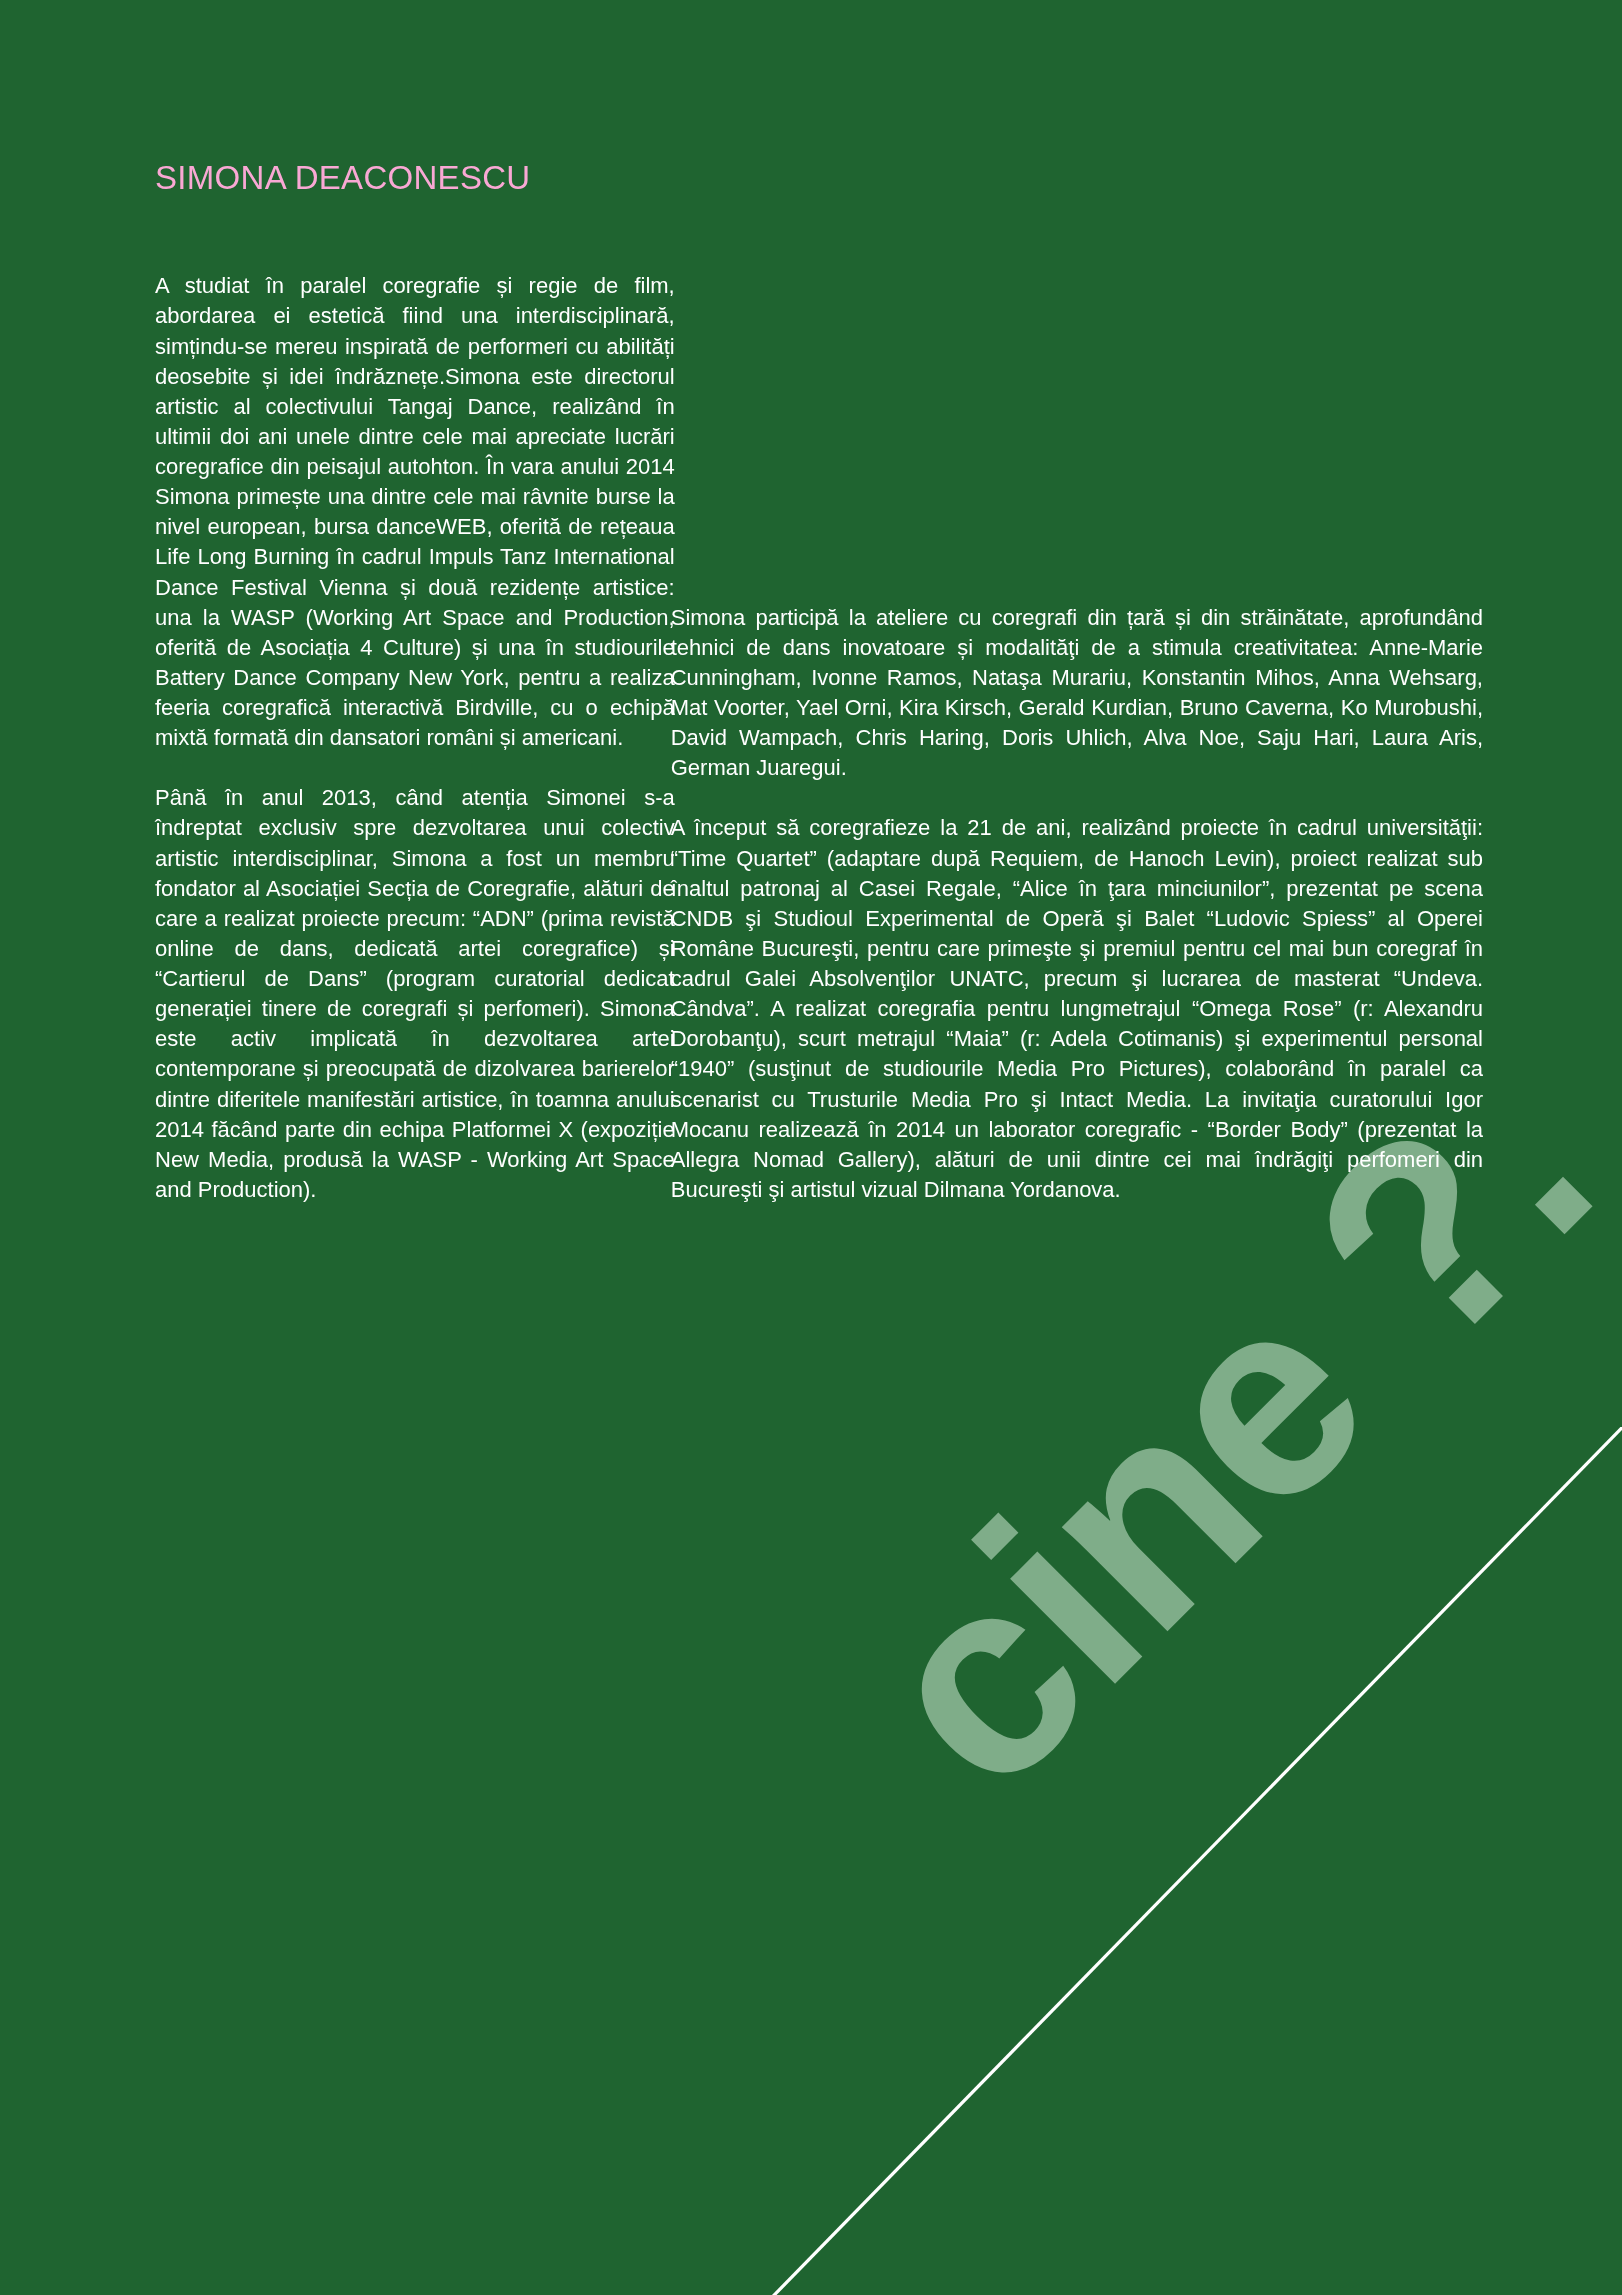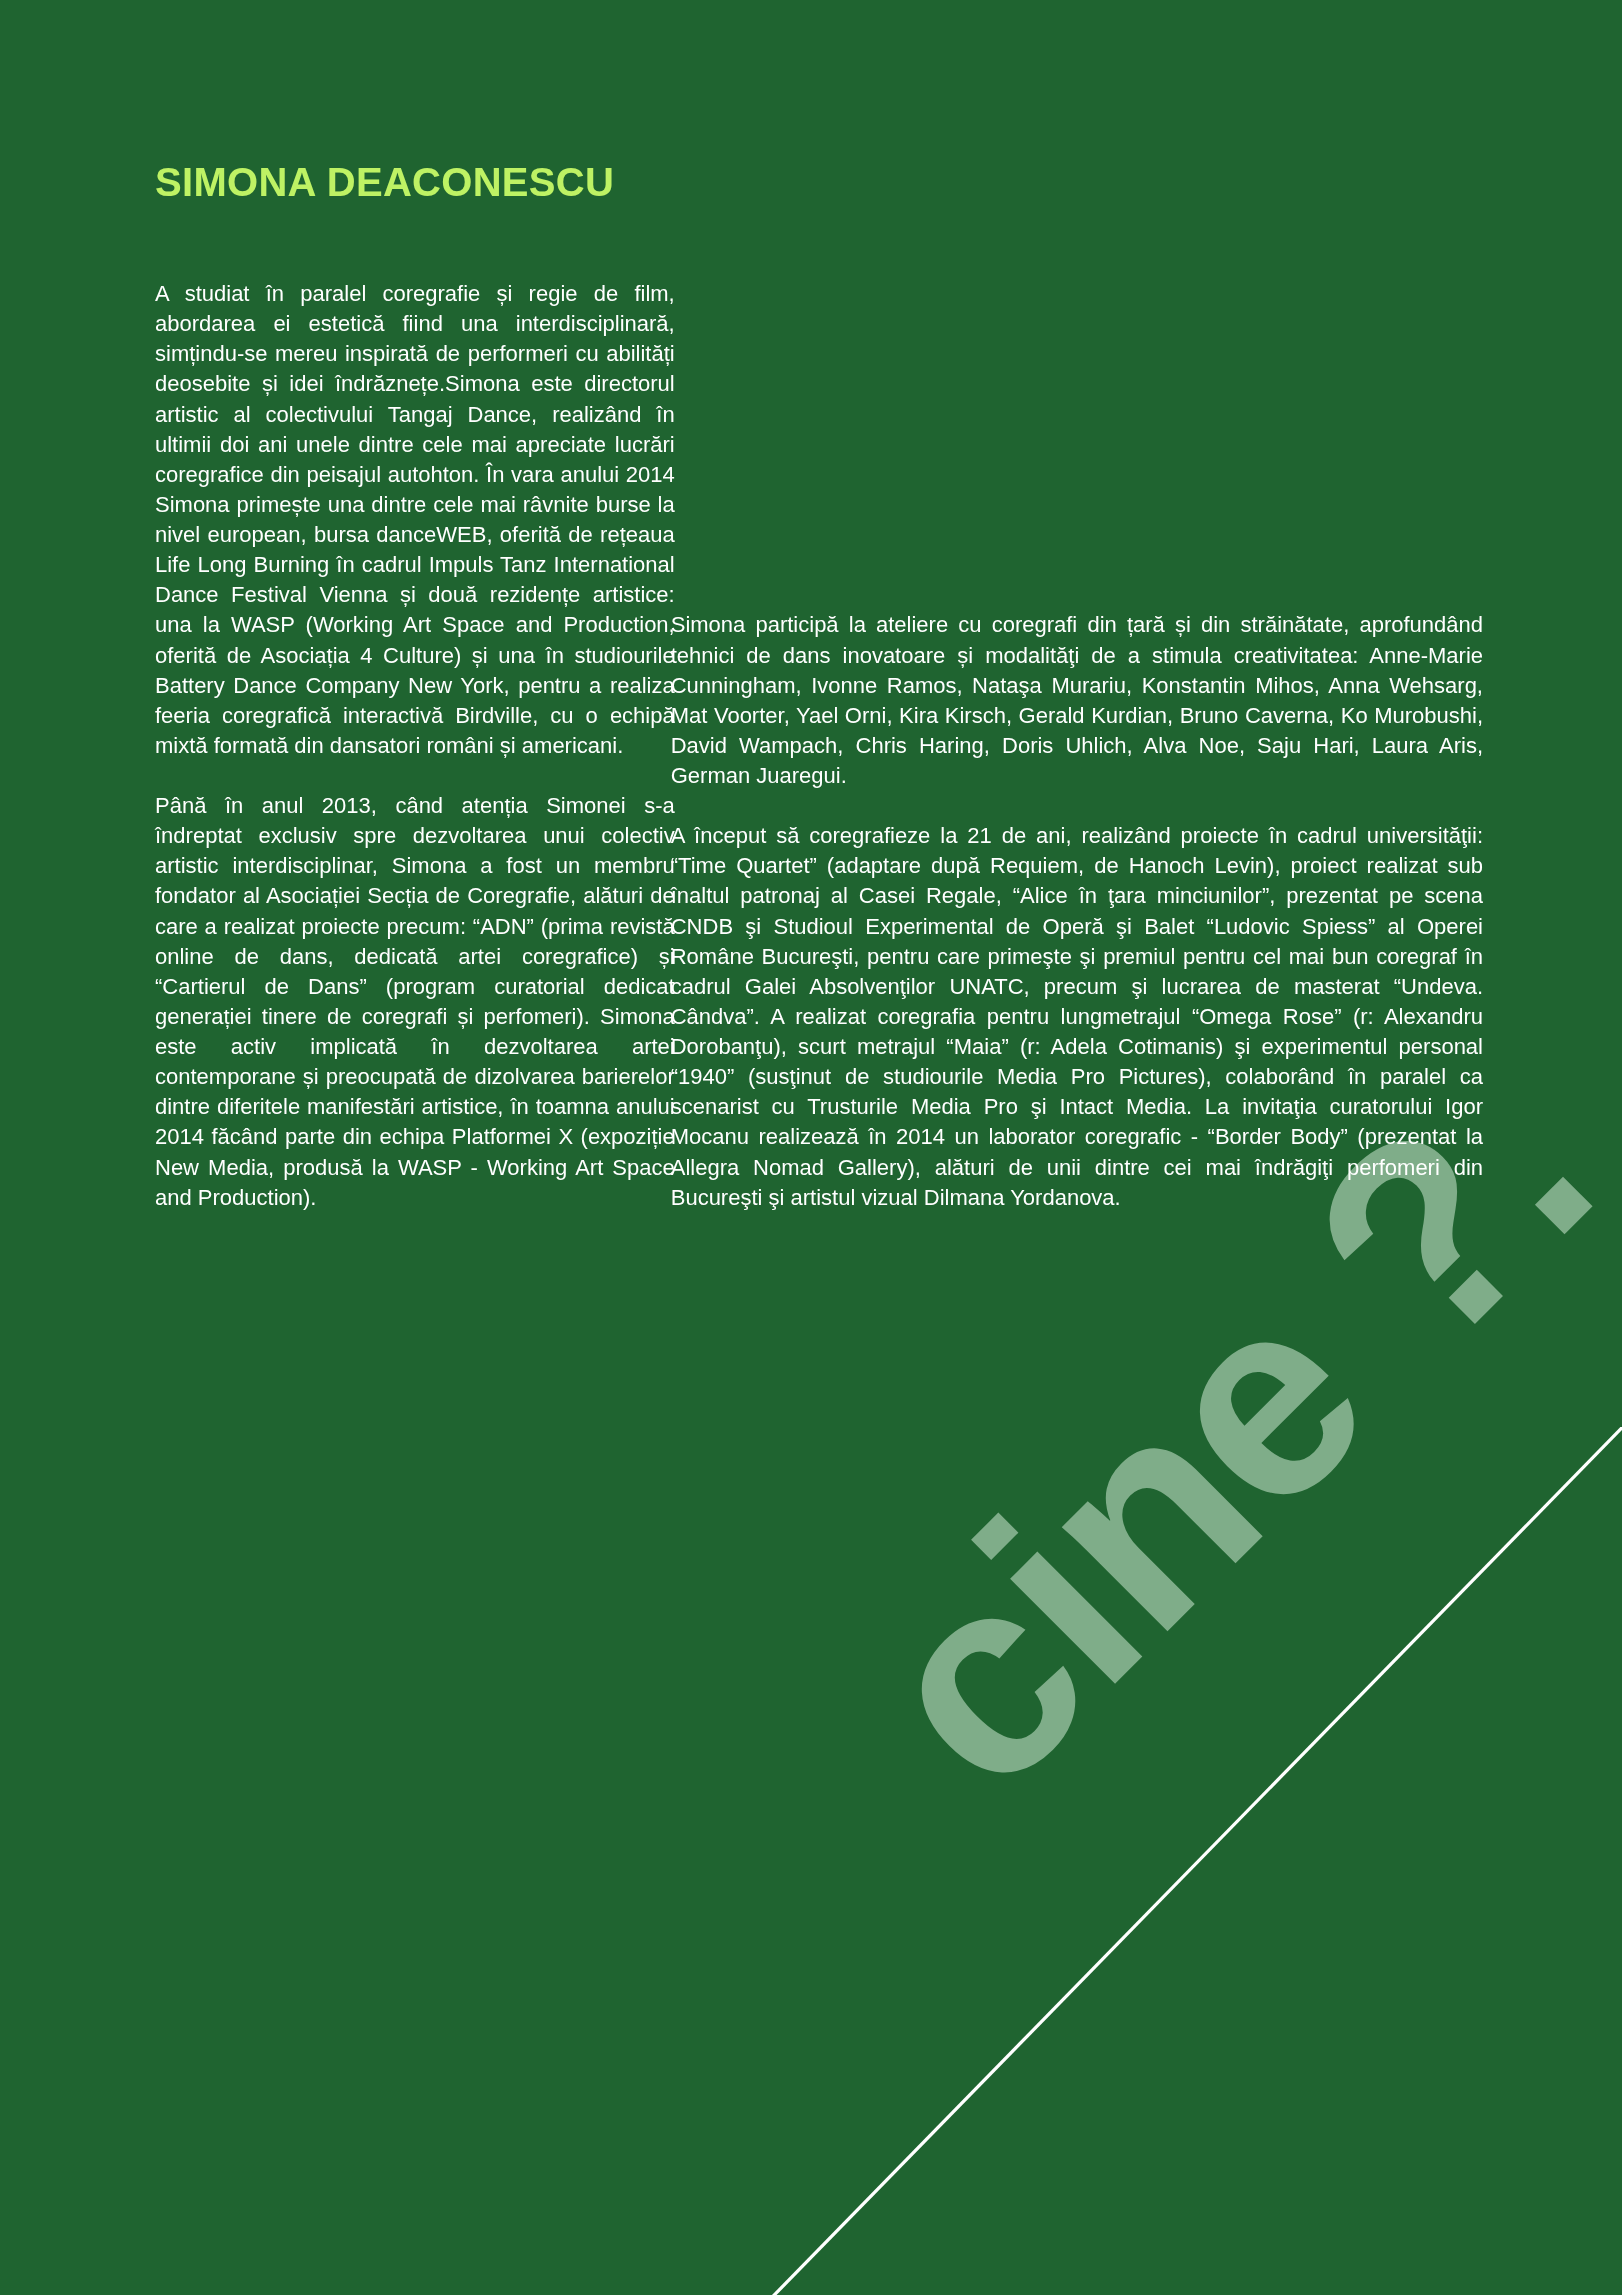--- a/index.html
+++ b/index.html
@@ -52,23 +52,23 @@
   }
 
   
   .content {
     position: absolute;
     left: 155px;
     top: 160px;
     width: 1328px;
   }
   .doc-title {
-    font-size: 40px;
-    font-weight: 700;
-    color: #bef264;
+    font-size: 33px;
+    font-weight: 400;
+    color: #f9a8d4;
     letter-spacing: 0.3px;
     margin: 0 0 75px 0;
     line-height: 1.1;
   }
   .columns {
     display: flex;
     gap: 52px;
     align-items: flex-end;
   }
   .col {

